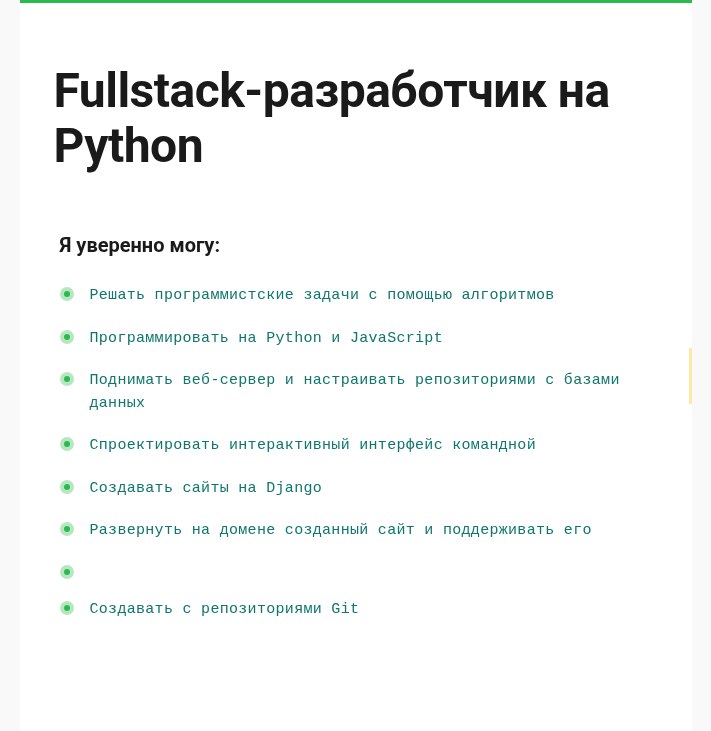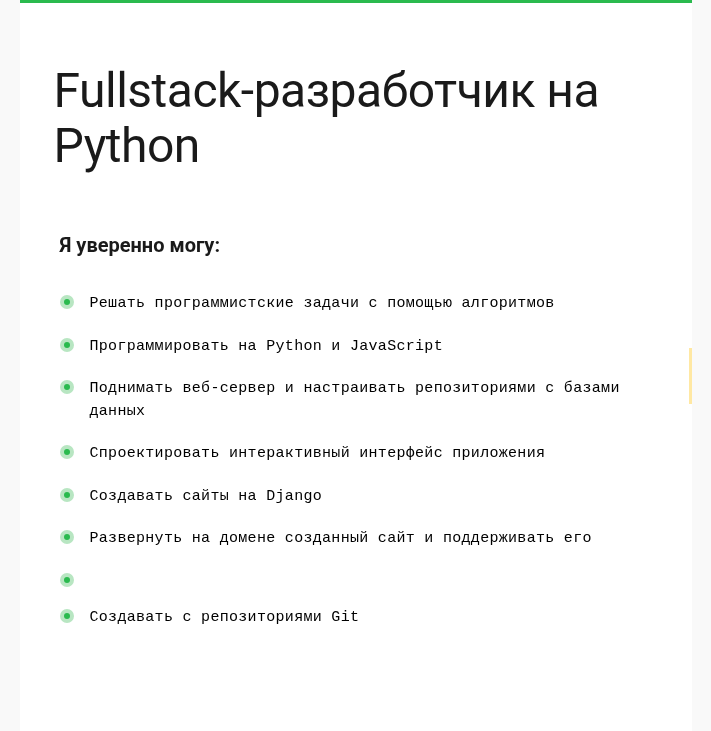--- a/index.html
+++ b/index.html
@@ -24,32 +24,32 @@
     .top-border {
       height: 3px;
       background: #2aba4e;
       width: 100%;
     }
     .content {
       padding: 60px 34px 20px 34px;
     }
     .title {
       font-size: 48px;
-      font-weight: 400;
+      font-weight: 700;
       color: #1a1a1a;
       line-height: 1.15;
       letter-spacing: -0.5px;
       margin-bottom: 60px;
     }
     .subtitle {
       font-size: 20px;
       font-weight: 700;
       color: #1a1a1a;
       margin-left: 6px;
-      margin-bottom: 36px;
+      margin-bottom: 28px;
     }
     .skill-list {
       list-style: none;
       padding: 0;
       margin: 0;
     }
     .skill-item {
       display: flex;
       align-items: flex-start;
       margin-bottom: 20px;
@@ -72,21 +72,21 @@
       left: 50%;
       transform: translate(-50%, -50%);
       width: 6px;
       height: 6px;
       border-radius: 50%;
       background: #2aba4e;
     }
     .skill-text {
       font-family: "Courier New", Courier, monospace;
       font-size: 15px;
-      color: #000000;
+      color: #0f766e;
       line-height: 1.5;
       letter-spacing: 0.3px;
     }
     .yellow-accent {
       position: absolute;
       right: 0;
       top: 348px;
       width: 3px;
       height: 56px;
       background: #ffe8a3;
@@ -109,21 +109,21 @@
       <li class="skill-item">
         <span class="bullet"></span>
         <span class="skill-text">Программировать на Python и JavaScript</span>
       </li>
       <li class="skill-item">
         <span class="bullet"></span>
         <span class="skill-text">Поднимать веб-сервер и настраивать репозиториями с базами данных</span>
       </li>
       <li class="skill-item">
         <span class="bullet"></span>
-        <span class="skill-text">Спроектировать интерактивный интерфейс приложения</span>
+        <span class="skill-text">Спроектировать интерактивный интерфейс командной</span>
       </li>
       <li class="skill-item">
         <span class="bullet"></span>
         <span class="skill-text">Создавать сайты на Django</span>
       </li>
       <li class="skill-item">
         <span class="bullet"></span>
         <span class="skill-text">Развернуть на домене созданный сайт и поддерживать его</span>
       </li>
       <li class="skill-item">

